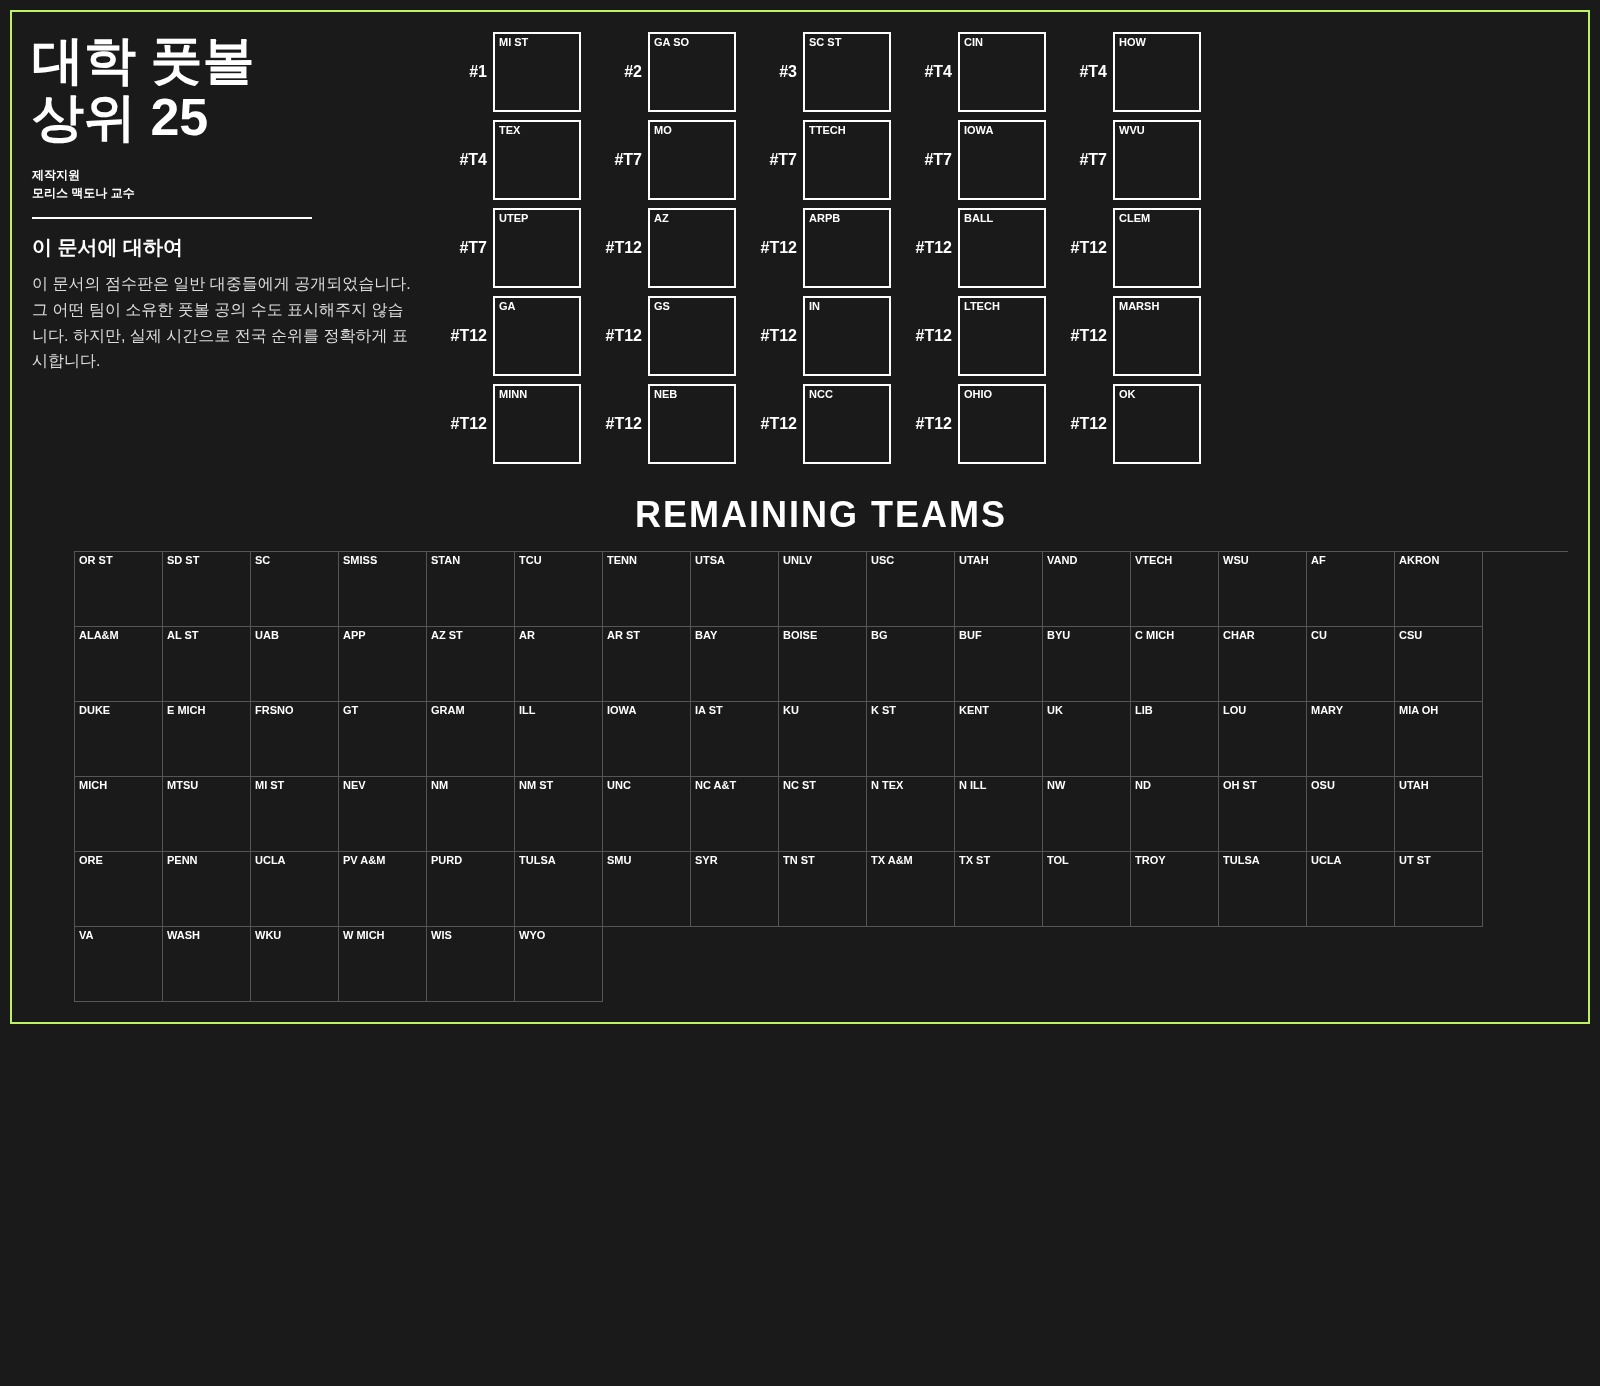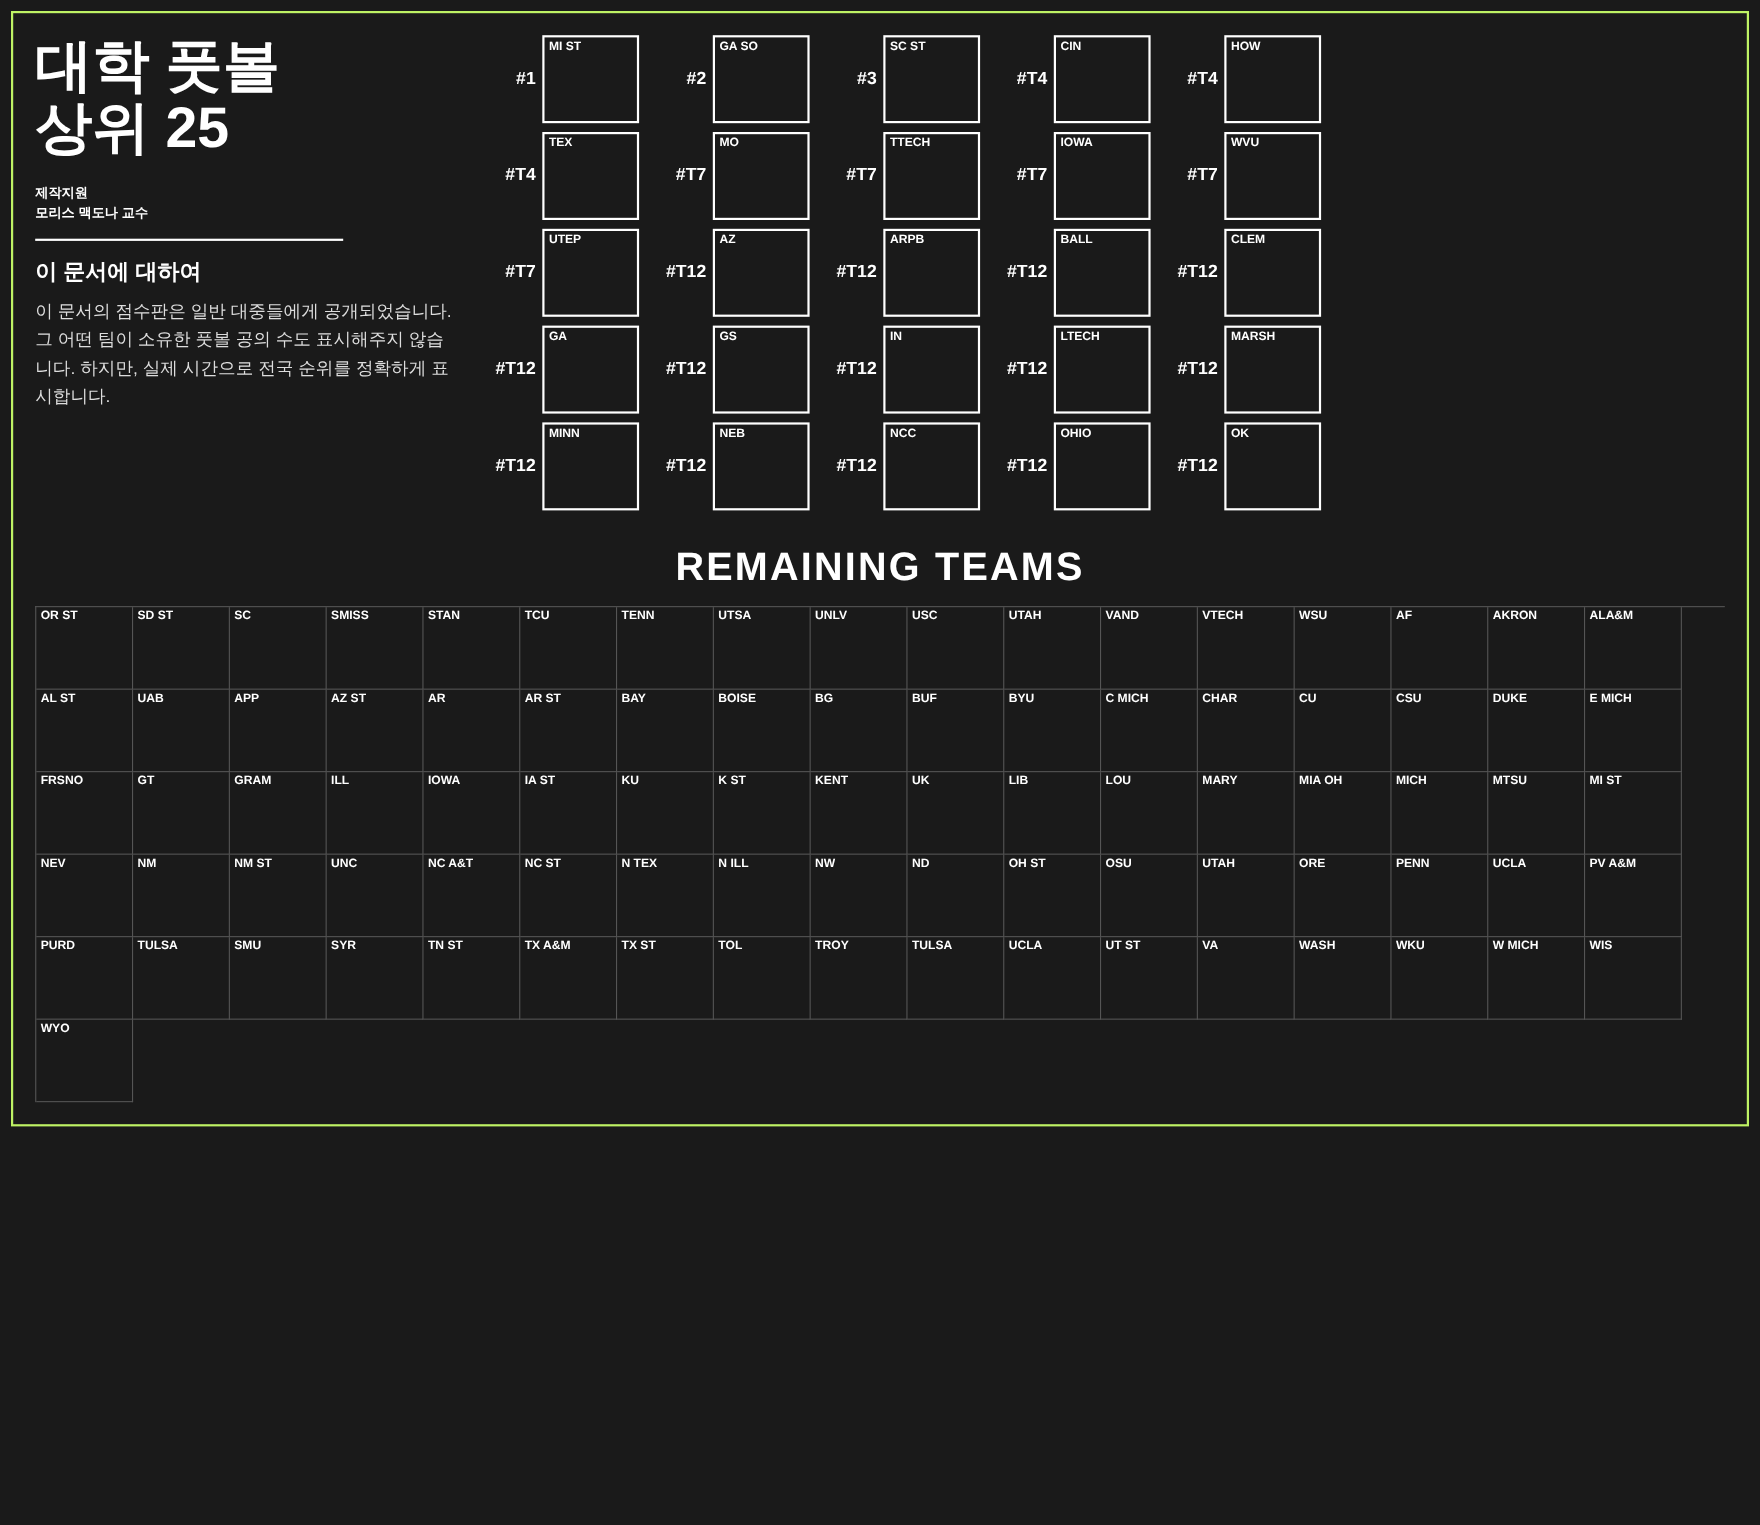--- a/index.html
+++ b/index.html
@@ -90,20 +90,21 @@
       position: absolute;
       top: 3px;
       left: 4px;
       font-size: 11px;
       font-weight: bold;
       color: #ffffff;
       line-height: 1;
     }
     .remaining-section {
       margin-top: 20px;
+      margin-left: 42px;
     }
     .remaining-title {
       text-align: center;
       font-size: 36px;
       font-weight: bold;
       color: #ffffff;
       margin-bottom: 15px;
       letter-spacing: 2px;
     }
     .remaining-grid {

